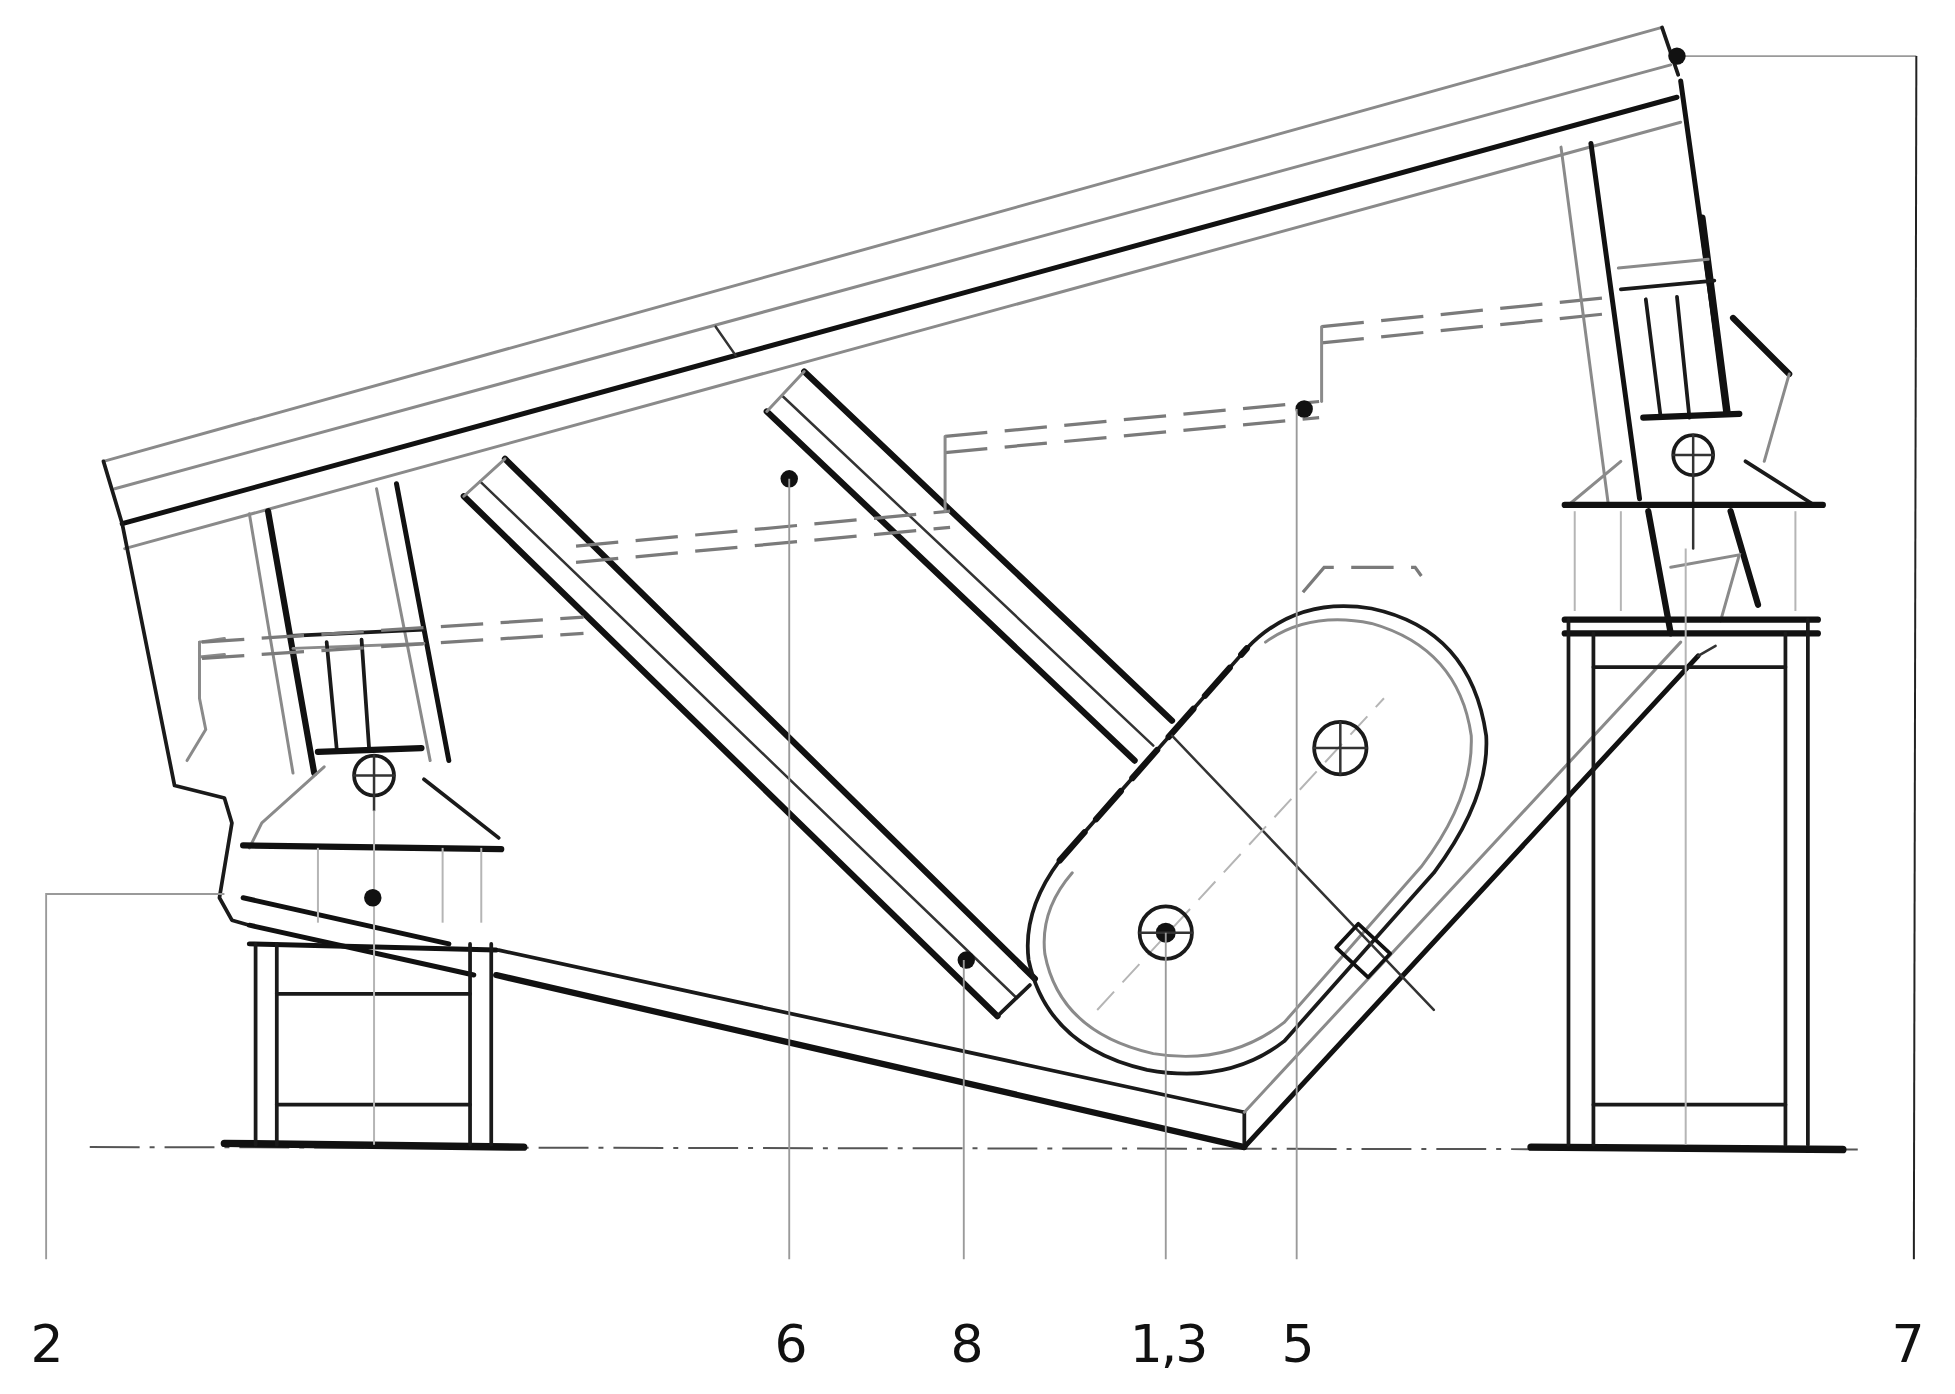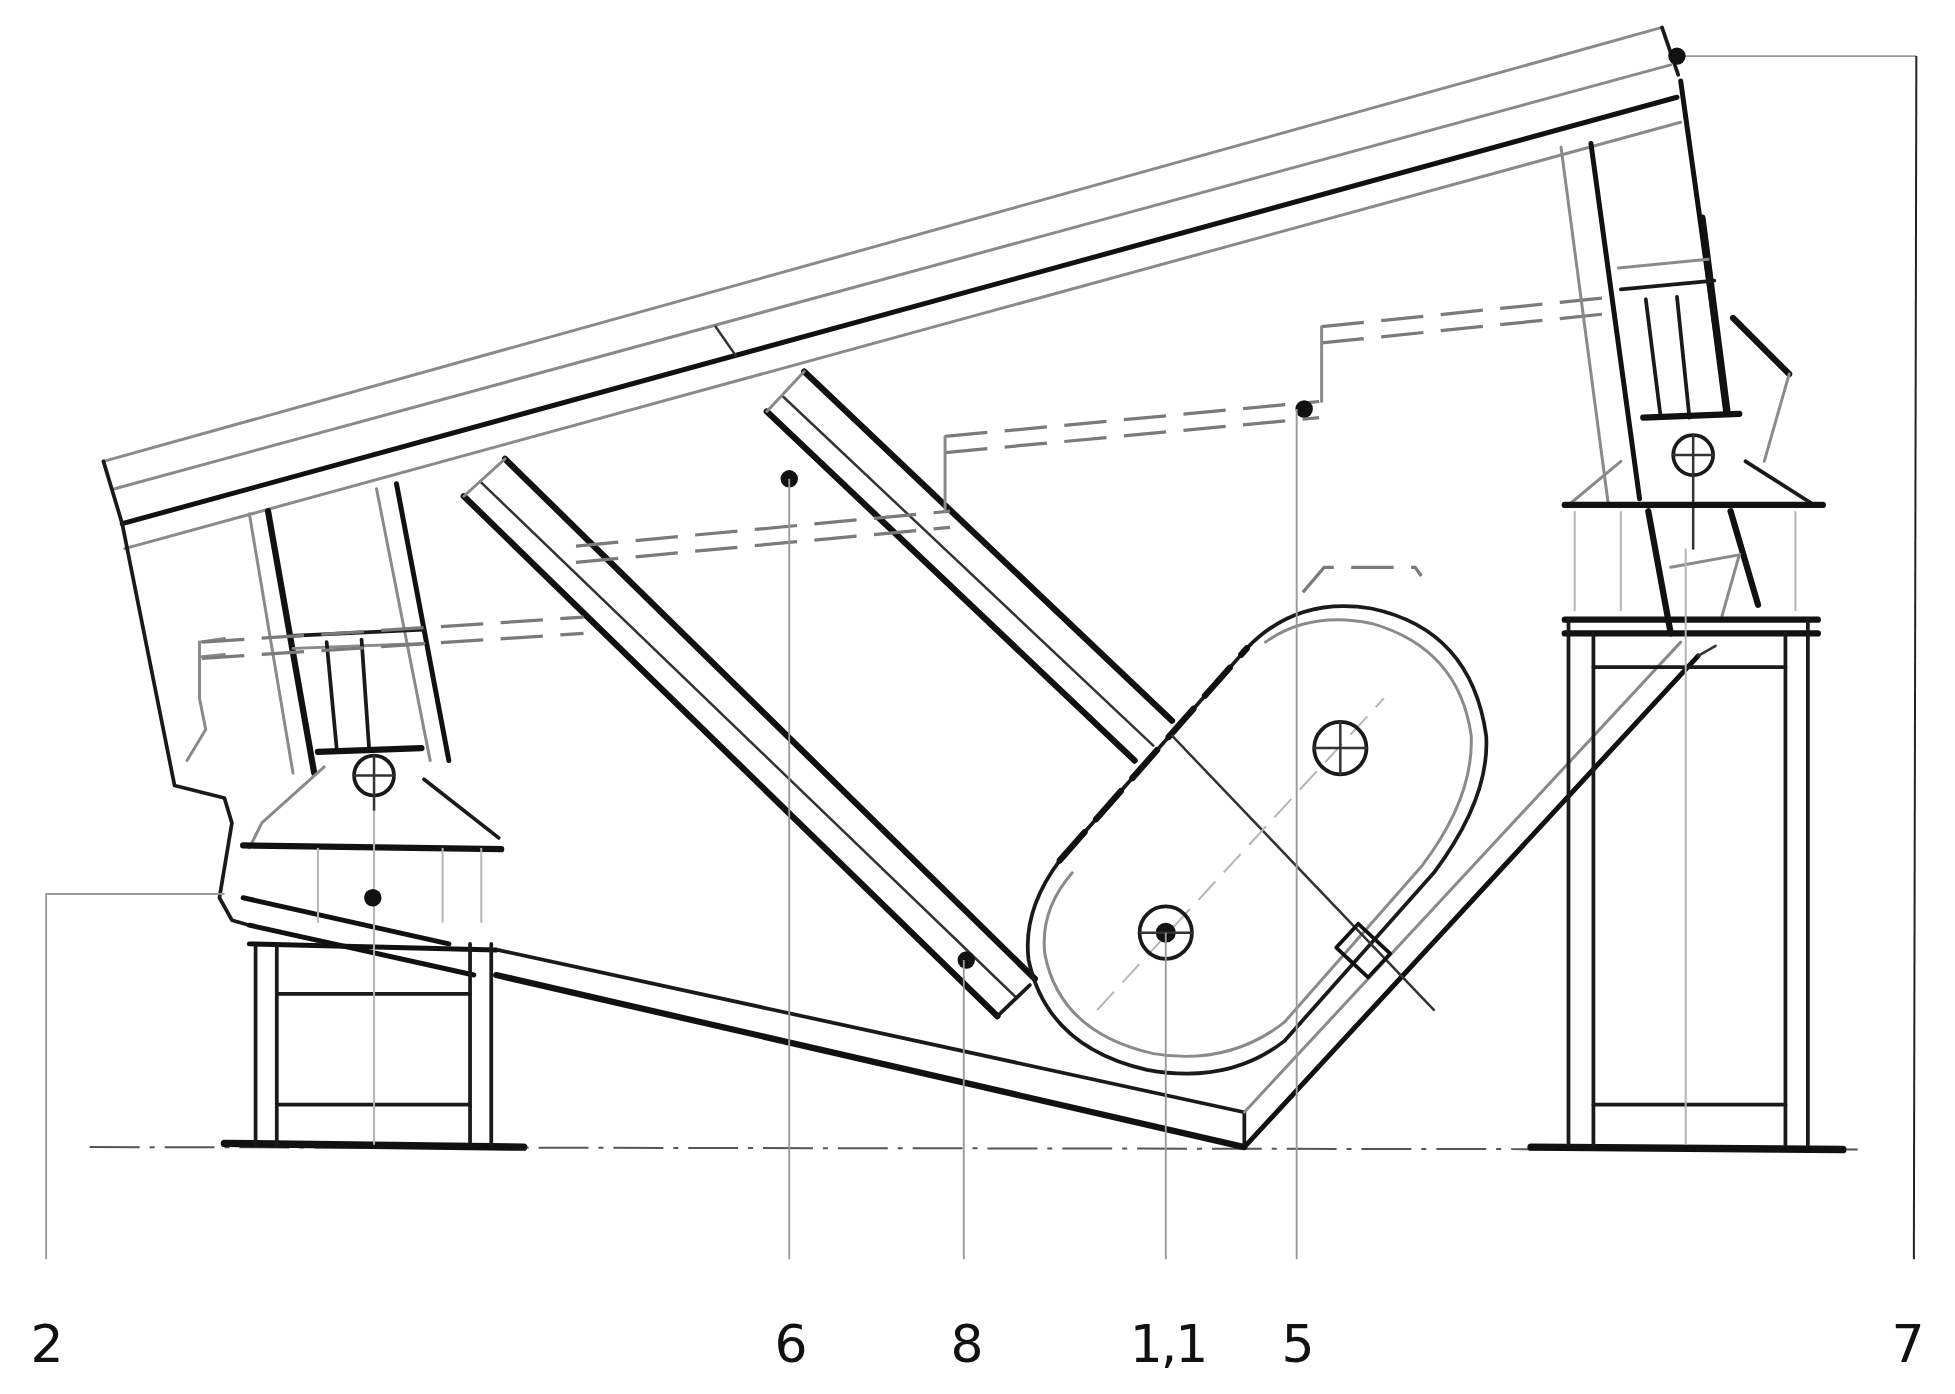--- a/index.html
+++ b/index.html
@@ -179,15 +179,15 @@
     <line class="leader" x1="1040" y1="328" x2="1040" y2="1010"></line>
     <polyline class="leader" points="1345,45 1537,45"></polyline>
     <line class="leader-dark" x1="1537" y1="45" x2="1535" y2="1010"></line>
     <circle class="dot" cx="1345" cy="45" r="7"></circle>
   </g>
 </svg>
 
 <div class="label" style="left:46px; top:1318px;">2</div>
 <div class="label" style="left:790px; top:1318px;">6</div>
 <div class="label" style="left:966px; top:1318px;">8</div>
-<div class="label" style="left:1168px; top:1318px;">1,1</div>
+<div class="label" style="left:1168px; top:1318px;">1,3</div>
 <div class="label" style="left:1297px; top:1318px;">5</div>
 <div class="label" style="left:1907px; top:1318px;">7</div>
 
 </body></html>

